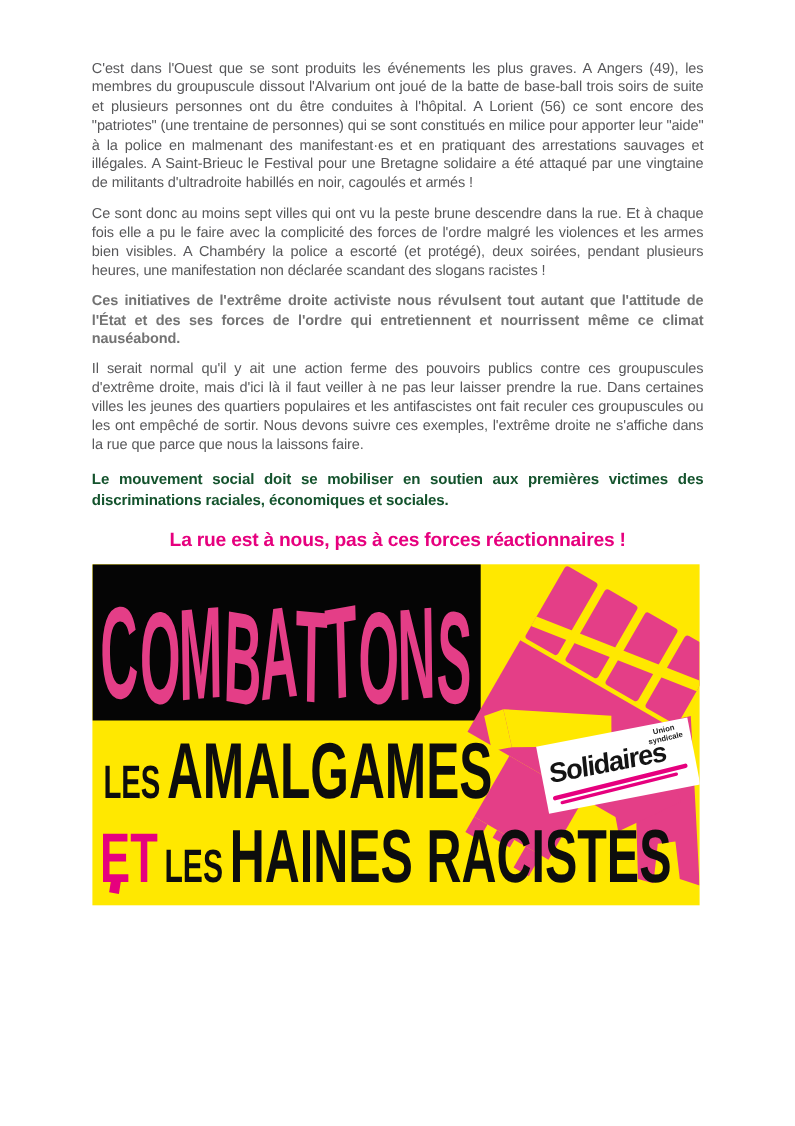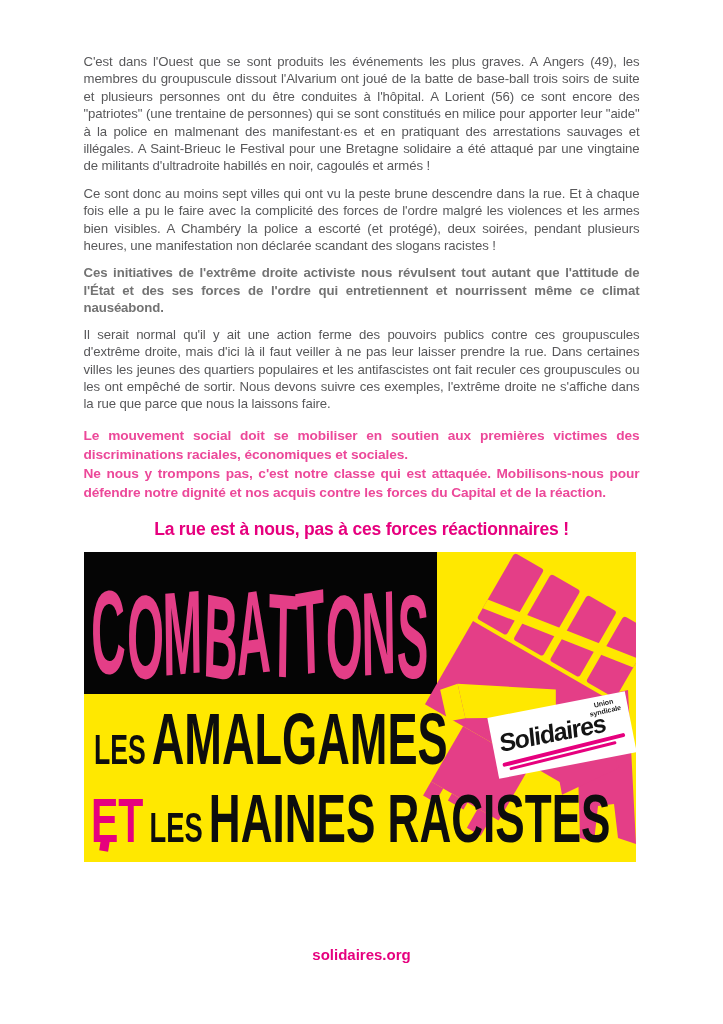--- a/index.html
+++ b/index.html
@@ -13,21 +13,21 @@
   .content{width:556px;margin:0 auto;padding-top:53px;}
   p.body{
     margin:0 0 10px 0;
     font-size:13.2px;line-height:17.4px;
     color:#58585a;text-align:justify;
     letter-spacing:-0.1px;
   }
   p.body.dark{color:#737373;font-weight:bold;margin-bottom:9px;}
   .mobilize p{
     margin:0;font-size:13.7px;line-height:19.2px;
-    color:#ec4899;font-weight:bold;text-align:justify;
+    color:#14532d;font-weight:bold;text-align:justify;
     letter-spacing:-0.1px;
   }
   .mobilize{margin-top:13px;}
   .headline{
     margin:16px 0 12px 0;
     font-size:17.5px;font-weight:bold;color:#e6007e;
     text-align:center;letter-spacing:-0.2px;
   }
   
   .poster{
@@ -91,21 +91,20 @@
 <div class="page">
   <div class="content">
 
     <p class="body">C'est dans l'Ouest que se sont produits les événements les plus graves. A Angers (49), les membres du groupuscule dissout l'Alvarium ont joué de la batte de base-ball trois soirs de suite et plusieurs personnes ont du être conduites à l'hôpital. A Lorient (56) ce sont encore des "patriotes" (une trentaine de personnes) qui se sont constitués en milice pour apporter leur "aide" à la police en malmenant des manifestant·es et en pratiquant des arrestations sauvages et illégales. A Saint-Brieuc le Festival pour une Bretagne solidaire a été attaqué par une vingtaine de militants d'ultradroite habillés en noir, cagoulés et armés !</p>
     <p class="body">Ce sont donc au moins sept villes qui ont vu la peste brune descendre dans la rue. Et à chaque fois elle a pu le faire avec la complicité des forces de l'ordre malgré les violences et les armes bien visibles. A Chambéry la police a escorté (et protégé), deux soirées, pendant plusieurs heures, une manifestation non déclarée scandant des slogans racistes !</p>
     <p class="body dark">Ces initiatives de l'extrême droite activiste nous révulsent tout autant que l'attitude de l'État et des ses forces de l'ordre qui entretiennent et nourrissent même ce climat nauséabond.</p>
     <p class="body">Il serait normal qu'il y ait une action ferme des pouvoirs publics contre ces groupuscules d'extrême droite, mais d'ici là il faut veiller à ne pas leur laisser prendre la rue. Dans certaines villes les jeunes des quartiers populaires et les antifascistes ont fait reculer ces groupuscules ou les ont empêché de sortir. Nous devons suivre ces exemples, l'extrême droite ne s'affiche dans la rue que parce que nous la laissons faire.</p>
 
     <div class="mobilize">
       <p>Le mouvement social doit se mobiliser en soutien aux premières victimes des discriminations raciales, économiques et sociales.</p>
-      <p>Ne nous y trompons pas, c'est notre classe qui est attaquée. Mobilisons-nous pour défendre notre dignité et nos acquis contre les forces du Capital et de la réaction.</p>
     </div>
 
     <div class="headline">La rue est à nous, pas à ces forces réactionnaires !</div>
 
     <div class="poster">
 
       <div class="black-box">
         <svg class="combat-svg" width="353" height="142" viewBox="0 0 353 142">
           <text x="176" y="75" text-anchor="middle" font-family="Liberation Sans, sans-serif" font-weight="bold" font-size="72" transform="scale(1,1.65)" textLength="336" lengthAdjust="spacingAndGlyphs" rotate="-3 3 -2 4 -3 2 -4 3 -2 3" fill="#e43e87">COMBATTONS</text>
         </svg>
@@ -154,15 +153,14 @@
           <span class="word-big">AMALGAMES</span>
       </div>
       <div class="row2">
         <span class="word-et">ET</span>
           <span class="word-small">LES</span>
           <span class="word-big">HAINES RACISTES</span>
       </div>
       <div class="et-drip"></div>
     </div>
 
-    <div class="footer">solidaires.org</div>
   </div>
 </div>
 
 </body></html>

